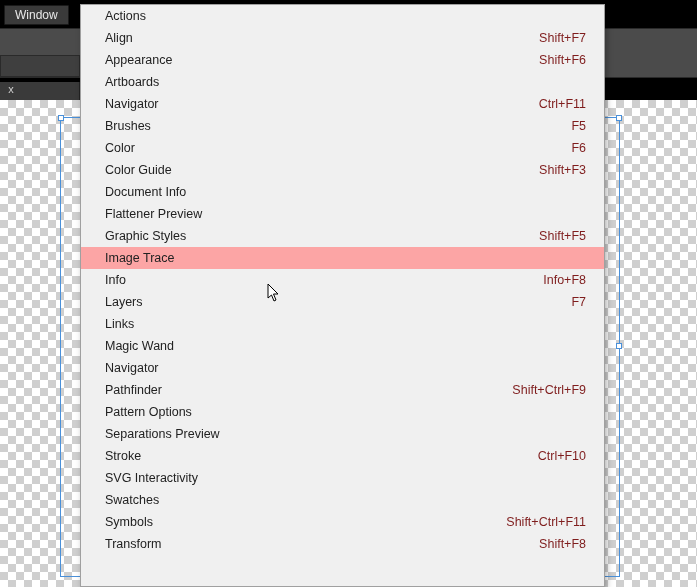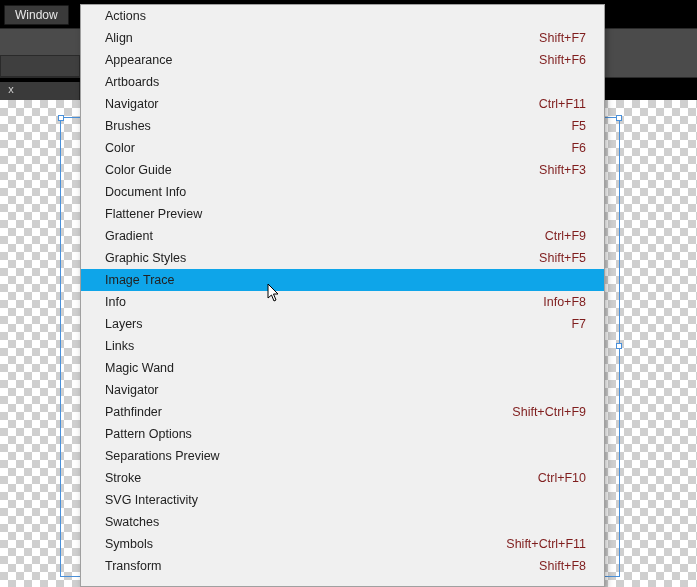--- a/index.html
+++ b/index.html
@@ -52,21 +52,21 @@
     background: #f0f0f0; border: 1px solid #a0a0a0;
     box-shadow: 2px 2px 6px rgba(0,0,0,0.3);
     overflow: hidden;
   }
   .menu-item {
     display: flex; justify-content: space-between; align-items: center;
     height: 22px; padding: 0 18px 0 24px;
     font-size: 12.5px; color: #222;
     cursor: default;
   }
-  .menu-item.highlight { background: #0ea5e9; text-align: right; }
+  .menu-item.highlight { background: #fca5a5; text-align: right; }
   .menu-label {}
   .menu-shortcut { color: #7f1d1d; font-size: 12.5px; }
   .cursor {
     position: absolute; left: 267px; top: 283px; width: 14px; height: 20px;
     pointer-events: none;
   }
 </style>
 </head>
 <body>
 <div class="app">
@@ -134,24 +134,20 @@
         </div>
         <div class="menu-item">
           <span class="menu-label">Document Info</span>
           <span class="menu-shortcut"></span>
         </div>
         <div class="menu-item">
           <span class="menu-label">Flattener Preview</span>
           <span class="menu-shortcut"></span>
         </div>
         <div class="menu-item">
-          <span class="menu-label">Gradient</span>
-          <span class="menu-shortcut">Ctrl+F9</span>
-        </div>
-        <div class="menu-item">
           <span class="menu-label">Graphic Styles</span>
           <span class="menu-shortcut">Shift+F5</span>
         </div>
         <div class="menu-item highlight">
           <span class="menu-label">Image Trace</span>
           <span class="menu-shortcut"></span>
         </div>
         <div class="menu-item">
           <span class="menu-label">Info</span>
           <span class="menu-shortcut">Info+F8</span>

